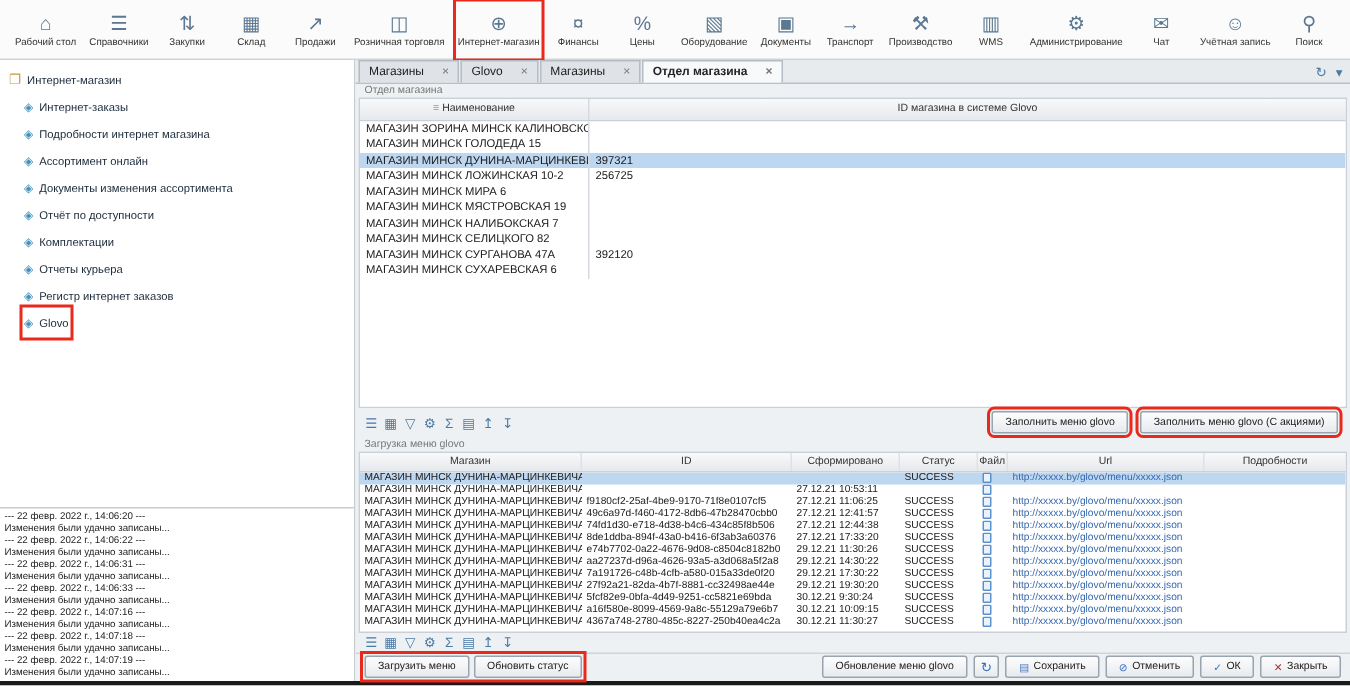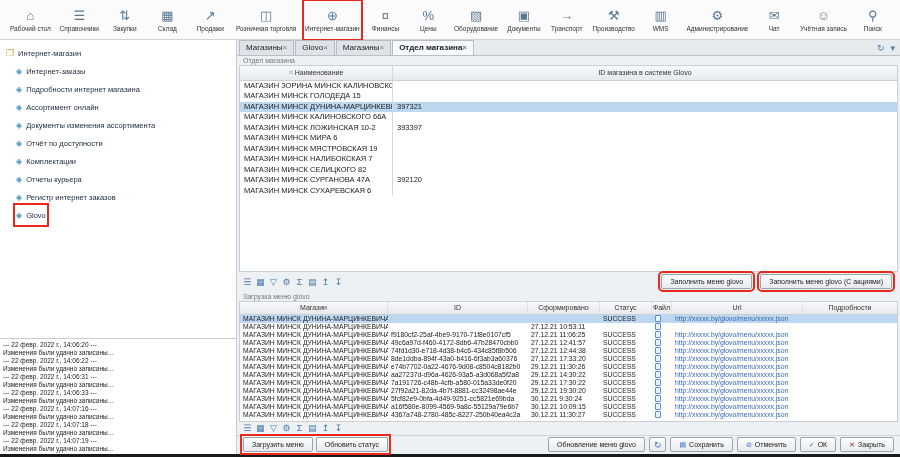--- a/index.html
+++ b/index.html
@@ -29,21 +29,21 @@
                color:#1b2a3a; margin-left:10px; width:max-content; cursor:pointer; }
   .ti-ico { color:#3f8fbf; font-size:8px; }
   .log { height:116px; border-top:1px solid #c8cdd2; padding:2px 3px; overflow:hidden; }
   .log-time, .log-msg { font-size:6.5px; line-height:8px; color:#222; white-space:nowrap; overflow:hidden; }
 
   .main { flex:1; display:flex; flex-direction:column; background:#eef1f3; min-width:0; }
 
   
   .tabs { height:17px; display:flex; align-items:flex-end; background:#e8ebee;
           border-bottom:1px solid #b9c0c7; padding:0 2px; }
-  .tab { display:flex; align-items:center; gap:0; font-size:8px; color:#222;
+  .tab { display:flex; align-items:center; gap:12px; font-size:8px; color:#222;
          background:#dfe3e7; border:1px solid #b5bcc4; border-bottom:none;
          padding:1px 6px 2px 6px; margin-right:1px; cursor:pointer; height:15px; }
   .tab.active { background:#f7f9fb; font-weight:bold; }
   .tab-x { color:#777; font-size:8px; }
   .tab-spacer { flex:1; }
   .corner-ico { font-size:9px; color:#4a7aa8; padding:0 3px 2px 3px; cursor:pointer; }
 
   .group-title { height:9px; font-size:7px; line-height:9px; color:#777; padding-left:6px;
                  background:#eef1f3; white-space:nowrap; overflow:hidden; }
 
@@ -350,28 +350,24 @@
             <div class="t1-row">
               <div class="t1c-name td">МАГАЗИН МИНСК ГОЛОДЕДА 15</div>
               <div class="t1c-id td"></div>
             </div>
 
             <div class="t1-row sel">
               <div class="t1c-name td">МАГАЗИН МИНСК ДУНИНА-МАРЦИНКЕВИЧА 11</div>
               <div class="t1c-id td">397321</div>
             </div>
 
-            <div class="t1-row">
-              <div class="t1c-name td">МАГАЗИН МИНСК КАЛИНОВСКОГО 66А</div>
-              <div class="t1c-id td"></div>
-            </div>
 
             <div class="t1-row">
               <div class="t1c-name td">МАГАЗИН МИНСК ЛОЖИНСКАЯ 10-2</div>
-              <div class="t1c-id td">393397</div>
+              <div class="t1c-id td">256725</div>
             </div>
 
             <div class="t1-row">
               <div class="t1c-name td">МАГАЗИН МИНСК МИРА 6</div>
               <div class="t1c-id td"></div>
             </div>
 
             <div class="t1-row">
               <div class="t1c-name td">МАГАЗИН МИНСК МЯСТРОВСКАЯ 19</div>
               <div class="t1c-id td"></div>

